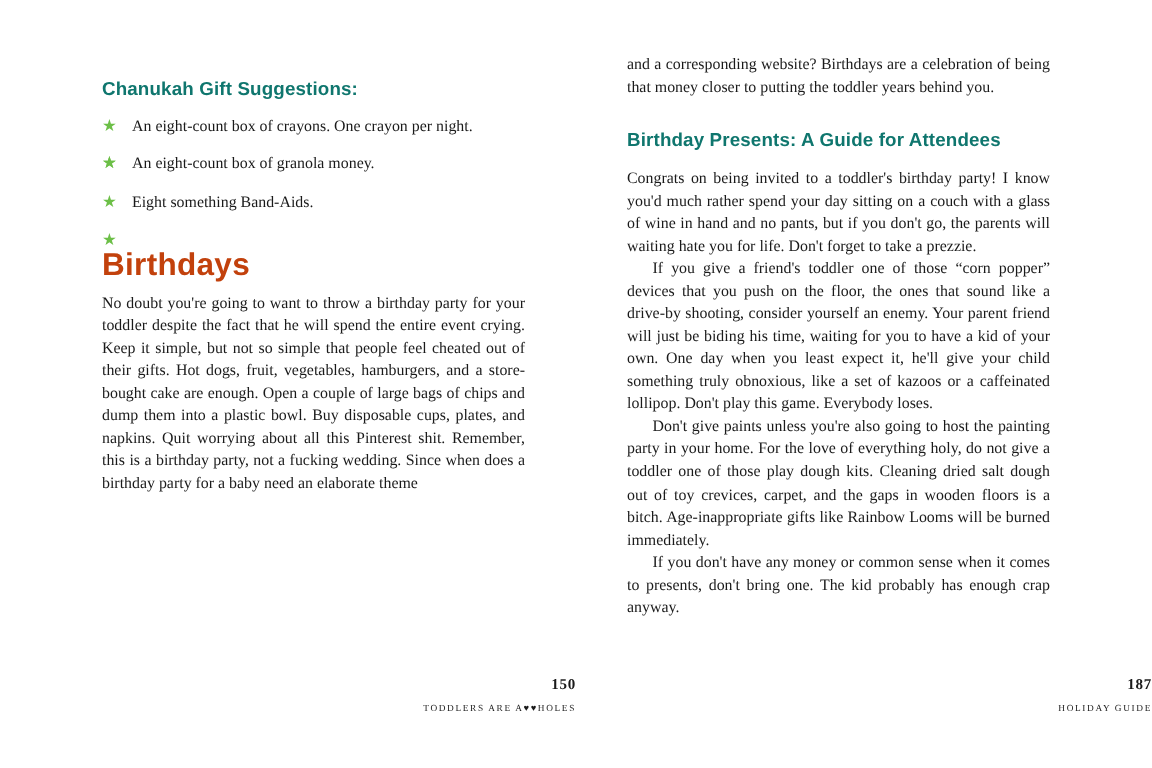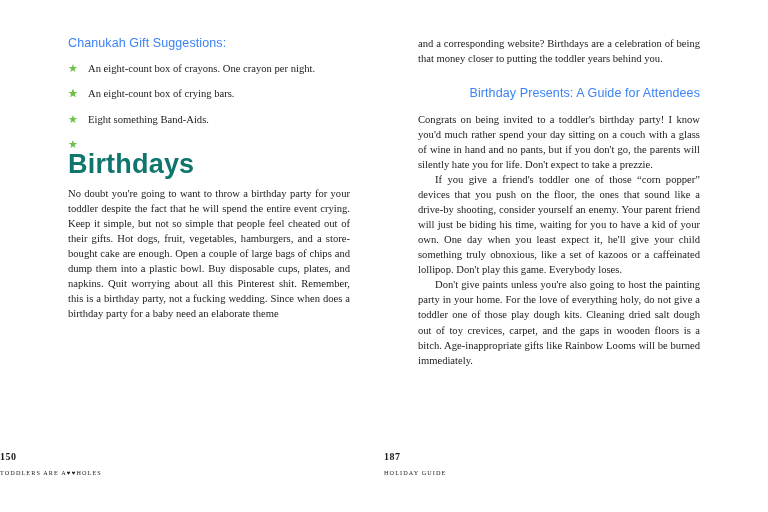--- a/index.html
+++ b/index.html
@@ -29,30 +29,30 @@
   .page-left  { padding: 36px 34px 0 68px; }
   .page-right { padding: 36px 68px 0 34px; }
 
   .col {
     width: 100%;
   }
 
   h2.section-head {
     font-family: "Liberation Sans", sans-serif;
     font-size: 12.5px;
-    font-weight: normal;
-    color: #3b82f6;
-    margin: 0 0 12px 0;
+    font-weight: bold;
+    color: #0f766e;
+    margin: 16px 0 12px 0;
     letter-spacing: 0.1px;
   }
   h1.chapter-head {
     font-family: "Liberation Sans", sans-serif;
-    font-size: 27px;
+    font-size: 21px;
     font-weight: bold;
-    color: #0f766e;
+    color: #c2410c;
     margin: 22px 0 6px 0;
     letter-spacing: 0.2px;
   }
   ul.star-list {
     list-style: none;
     margin: 0 0 14px 0;
     padding: 0;
   }
   ul.star-list li {
     position: relative;
@@ -81,21 +81,21 @@
     text-indent: 17px;
   }
   p.noindent {
     text-indent: 0;
   }
   .folio {
     position: absolute;
     left: 0;
     right: 0;
     bottom: 36px;
-    text-align: left;
+    text-align: right;
   }
   .folio .num {
     font-family: "Liberation Serif", serif;
     font-size: 10px;
     font-weight: bold;
     letter-spacing: 0.5px;
     margin-bottom: 7px;
   }
   .folio .run {
     font-family: "Liberation Serif", serif;
@@ -116,21 +116,21 @@
       <ul class="star-list">
         <li>
           <span class="star">★</span>
           <span>An eight-count box of crayons. One crayon per night.</span>
         </li>
         <li>
           <span class="star">★</span>
         </li>
         <li>
           <span class="star">★</span>
-          <span>An eight-count box of crying bars.</span>
+          <span>An eight-count box of granola money.</span>
         </li>
         <li>
           <span class="star">★</span>
           <span>Eight something Band-Aids.</span>
         </li>
         <li>
           <span class="star">★</span>
         </li>
       </ul>
 
@@ -144,25 +144,26 @@
       <div class="num">150</div>
       <div class="run">TODDLERS ARE A♥♥HOLES</div>
     </div>
   </div>
 
   <div class="page page-right">
     <div class="col">
 
       <p class="noindent">and a corresponding website? Birthdays are a celebration of being that money closer to putting the toddler years behind you.</p>
 
-      <h2 class="section-head" style="margin-top:20px;text-align:right;">Birthday Presents: A Guide for Attendees</h2>
+      <h2 class="section-head" style="margin-top:20px;">Birthday Presents: A Guide for Attendees</h2>
 
-      <p class="noindent">Congrats on being invited to a toddler's birthday party! I know you'd much rather spend your day sitting on a couch with a glass of wine in hand and no pants, but if you don't go, the parents will silently hate you for life. Don't expect to take a prezzie.</p>
+      <p class="noindent">Congrats on being invited to a toddler's birthday party! I know you'd much rather spend your day sitting on a couch with a glass of wine in hand and no pants, but if you don't go, the parents will waiting hate you for life. Don't forget to take a prezzie.</p>
       <p class="indent">If you give a friend's toddler one of those “corn popper” devices that you push on the floor, the ones that sound like a drive-by shooting, consider yourself an enemy. Your parent friend will just be biding his time, waiting for you to have a kid of your own. One day when you least expect it, he'll give your child something truly obnoxious, like a set of kazoos or a caffeinated lollipop. Don't play this game. Everybody loses.</p>
       <p class="indent">Don't give paints unless you're also going to host the painting party in your home. For the love of everything holy, do not give a toddler one of those play dough kits. Cleaning dried salt dough out of toy crevices, carpet, and the gaps in wooden floors is a bitch. Age-inappropriate gifts like Rainbow Looms will be burned immediately.</p>
+      <p class="indent">If you don't have any money or common sense when it comes to presents, don't bring one. The kid probably has enough crap anyway.</p>
     </div>
 
     <div class="folio">
       <div class="num">187</div>
       <div class="run">HOLIDAY GUIDE</div>
     </div>
   </div>
 
 </div>
 

